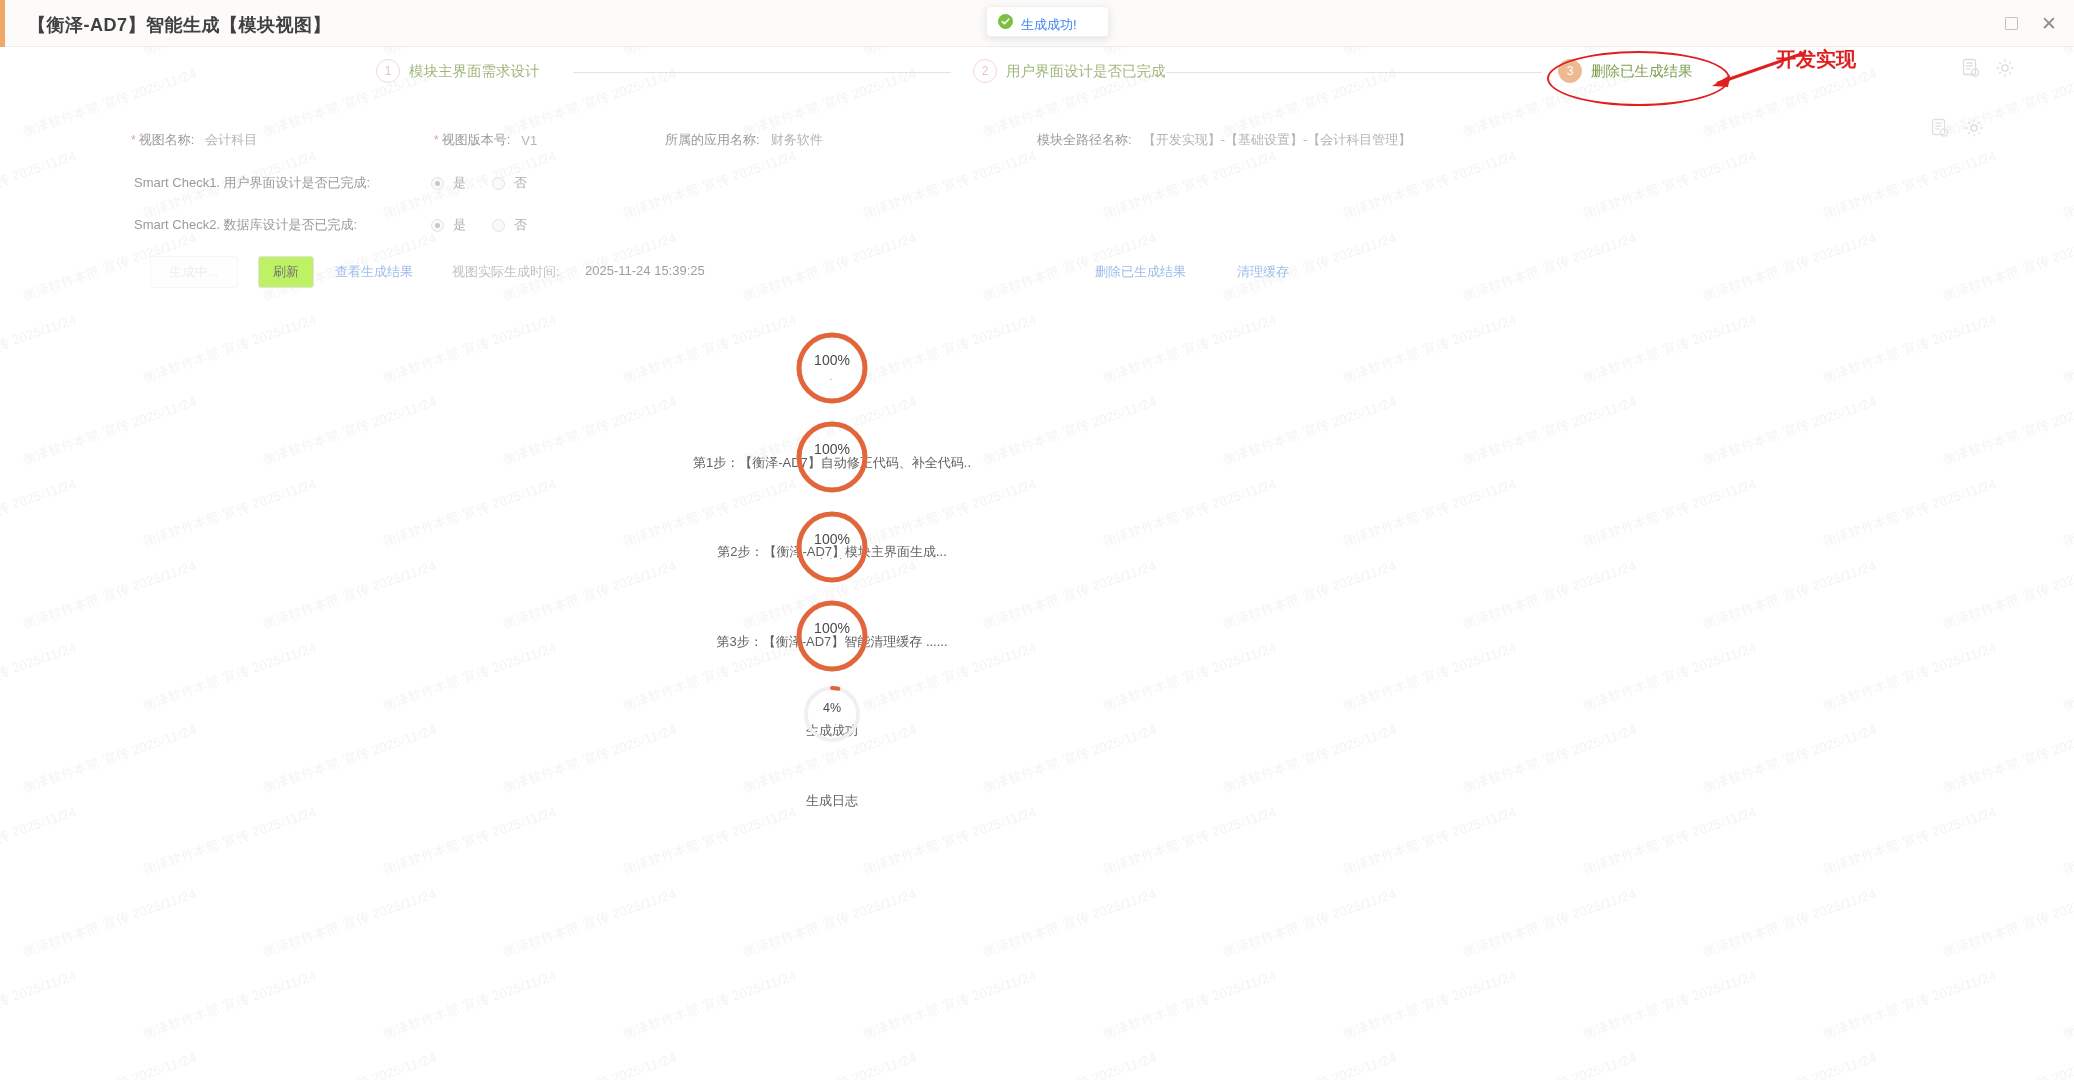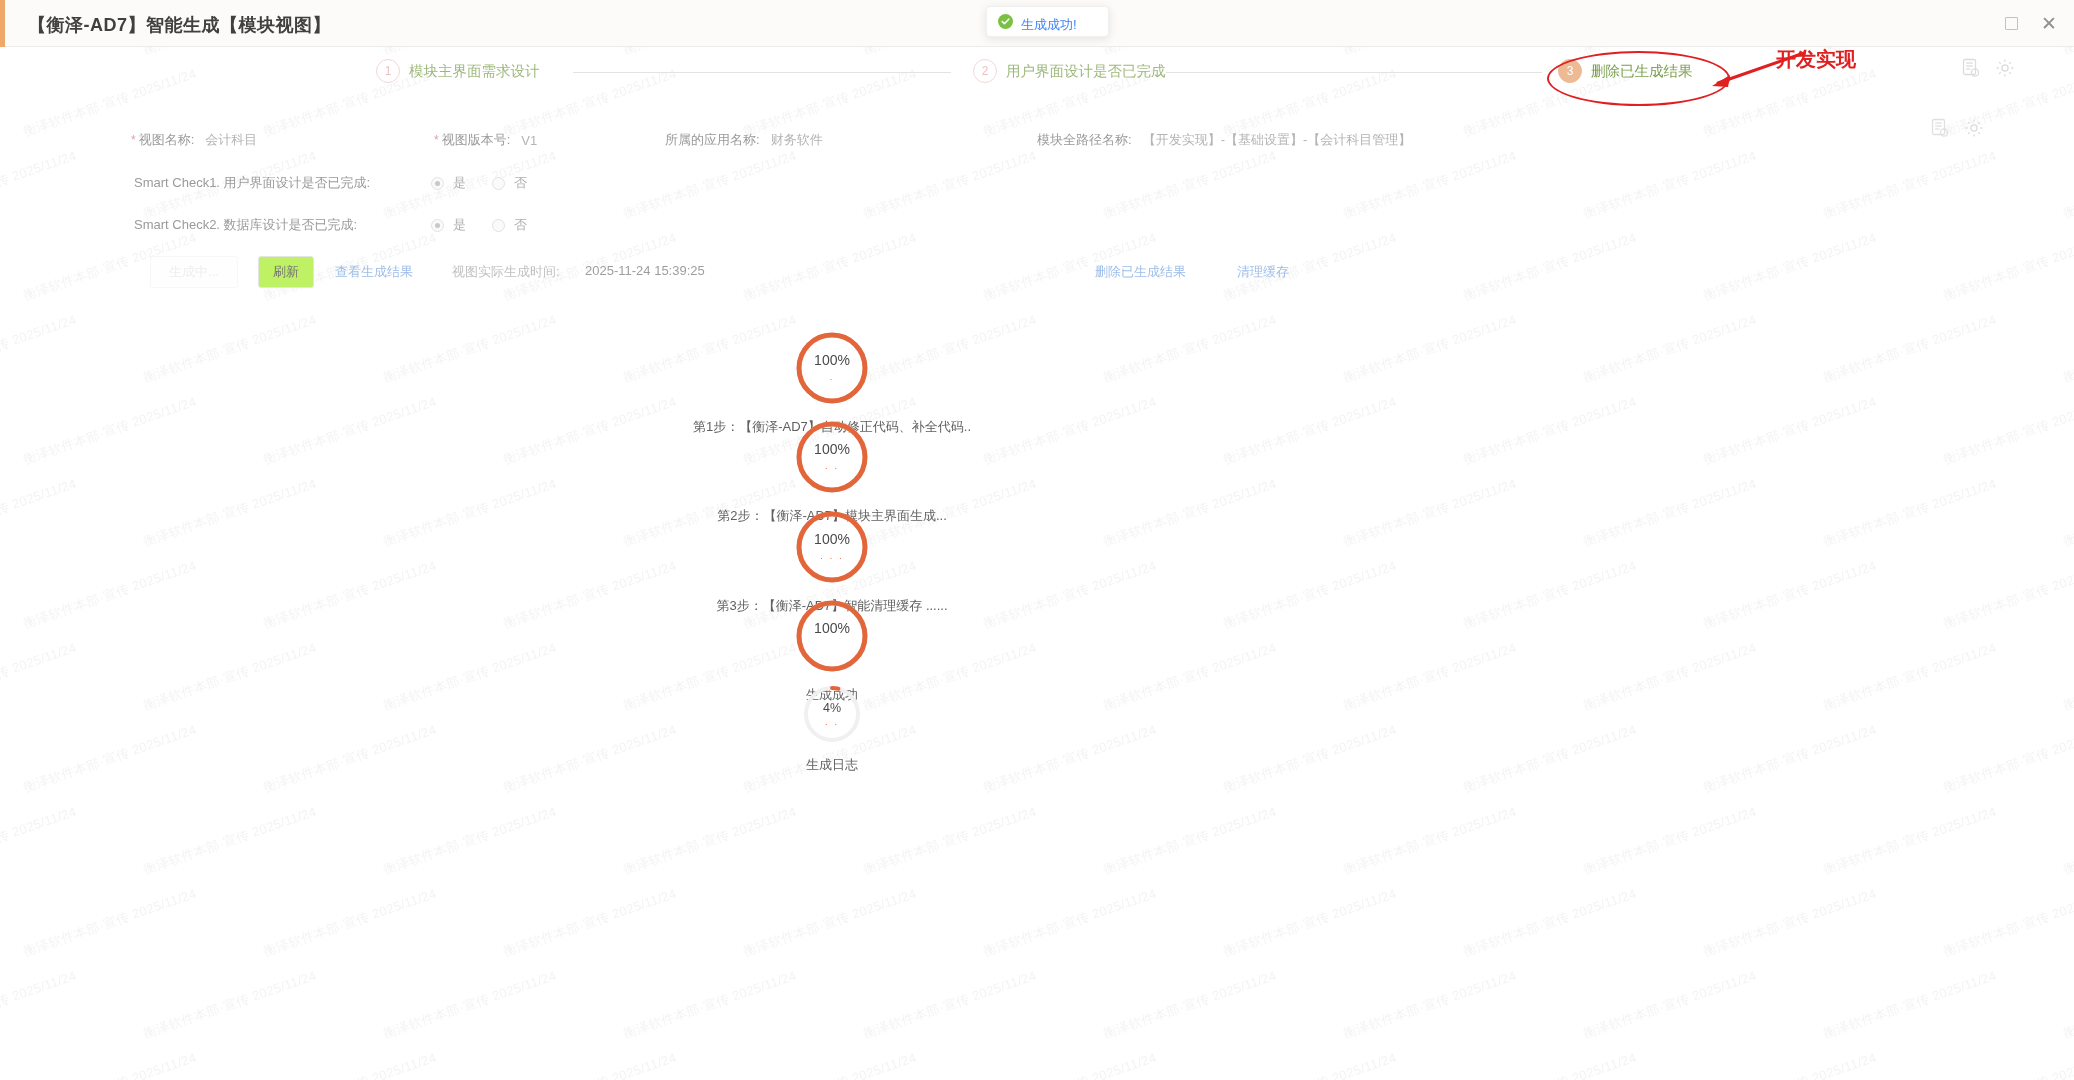--- a/index.html
+++ b/index.html
@@ -289,21 +289,21 @@
   
   #progress {
     position: absolute;
     left: 0; top: 330px;
     width: 2074px;
     z-index: 10;
   }
   .prog-item {
     position: absolute;
     left: 0; width: 1664px;
-    display: flex; flex-direction: column; align-items: center;
+    display: flex; flex-direction: column; align-items: center; gap: 36px;
   }
   .ring { position: relative; width: 76px; height: 76px; }
   .ring svg { display: block; }
   .ring-pct {
     position: absolute;
     left: 0; right: 0;
     top: 22px;
     text-align: center;
     font-size: 14px;
     color: #4a4a4a;

